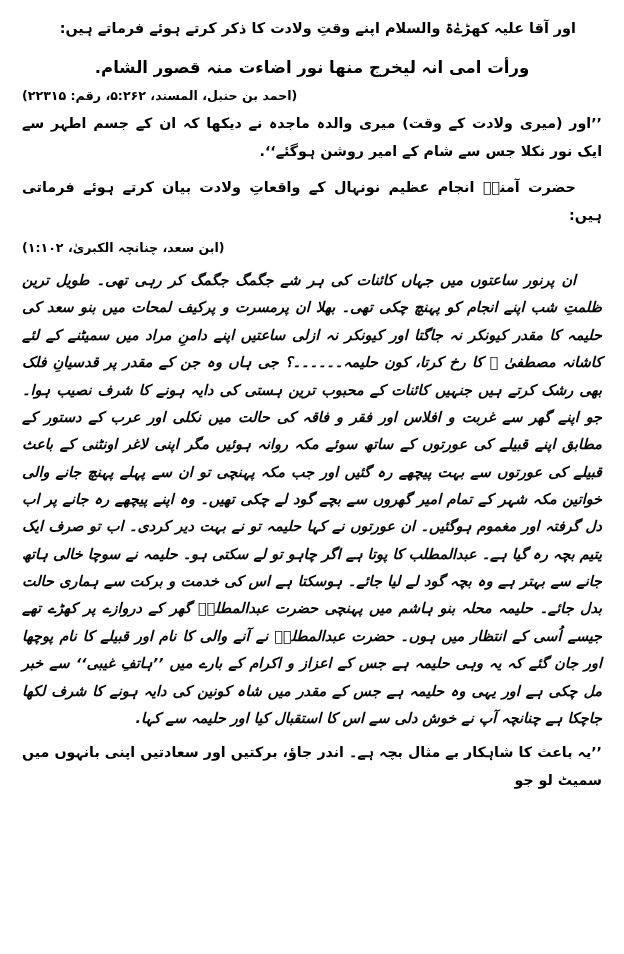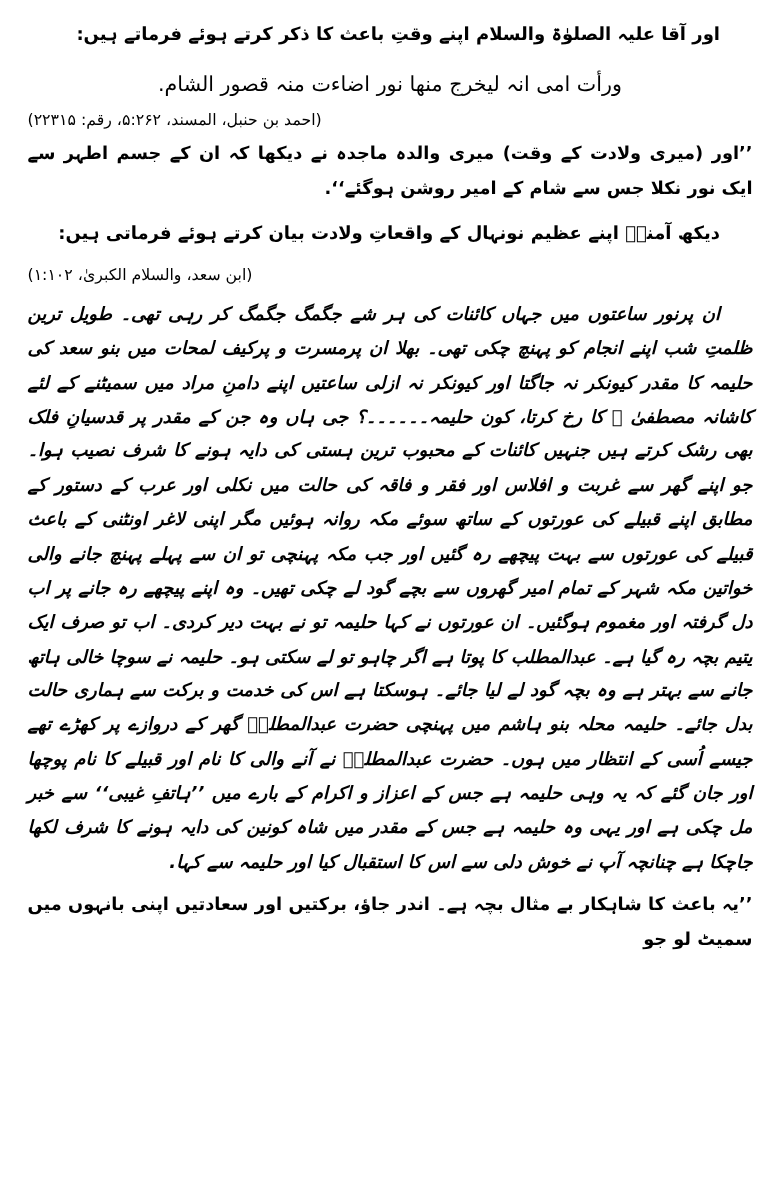--- a/index.html
+++ b/index.html
@@ -31,68 +31,68 @@
     font-weight: 700;
   }
   .p.indent {
     text-indent: 26px;
   }
   .arabic {
     font-size: 16.5px;
     line-height: 1.8;
     text-align: center;
     text-align-last: center;
-    font-weight: 400;
+    font-weight: 700;
     margin: 4px 0 2px 0;
     direction: rtl;
   }
   .ref {
     font-size: 12.6px;
     line-height: 1.7;
     text-align: left;
     text-align-last: left;
     direction: rtl;
-    font-weight: 400;
+    font-weight: 700;
     margin: 1px 0 4px 0;
   }
   .quote {
     font-size: 14.2px;
     line-height: 1.95;
     text-align: justify;
     text-align-last: right;
     direction: rtl;
     font-weight: 700;
     margin: 0 0 2px 0;
   }
   .spacer-sm { height: 5px; }
   .tight { line-height: 1.9; font-style: italic; }
 </style>
 </head>
 <body>
 
 <div class="page">
 
-  <p class="p indent">اور آقا علیہ الصلوٰۃ والسلام اپنے وقتِ باعث کا ذکر کرتے ہوئے فرماتے ہیں:</p>
+  <p class="p indent">اور آقا علیہ کھڑےٰۃ والسلام اپنے وقتِ ولادت کا ذکر کرتے ہوئے فرماتے ہیں:</p>
 
   <div class="spacer-sm"></div>
 
   <p class="arabic">ورأت امی انہ لیخرج منھا نور اضاءت منہ قصور الشام.</p>
 
   <p class="ref">(احمد بن حنبل، المسند، ۵:۲۶۲، رقم: ۲۲۳۱۵)</p>
 
   <p class="quote">’’اور (میری ولادت کے وقت) میری والدہ ماجدہ نے دیکھا کہ ان کے جسم اطہر سے ایک نور نکلا جس سے شام کے امیر روشن ہوگئے‘‘.</p>
 
   <div class="spacer-sm"></div>
 
-  <p class="p indent">دیکھ آمنہؓ اپنے عظیم نونہال کے واقعاتِ ولادت بیان کرتے ہوئے فرماتی ہیں:</p>
+  <p class="p indent">حضرت آمنہؓ انجام عظیم نونہال کے واقعاتِ ولادت بیان کرتے ہوئے فرماتی ہیں:</p>
 
   <div class="spacer-sm"></div>
 
 
-  <p class="ref">(ابن سعد، والسلام الکبریٰ، ۱:۱۰۲)</p>
+  <p class="ref">(ابن سعد، چنانچہ الکبریٰ، ۱:۱۰۲)</p>
 
   <div class="spacer-sm"></div>
 
   <p class="p indent tight">ان پرنور ساعتوں میں جہاں کائنات کی ہر شے جگمگ جگمگ کر رہی تھی۔ طویل ترین ظلمتِ شب اپنے انجام کو پہنچ چکی تھی۔ بھلا ان پرمسرت و پرکیف لمحات میں بنو سعد کی حلیمہ کا مقدر کیونکر نہ جاگتا اور کیونکر نہ ازلی ساعتیں اپنے دامنِ مراد میں سمیٹنے کے لئے کاشانہ مصطفیٰ ﷺ کا رخ کرتا، کون حلیمہ۔۔۔۔۔۔؟ جی ہاں وہ جن کے مقدر پر قدسیانِ فلک بھی رشک کرتے ہیں جنہیں کائنات کے محبوب ترین ہستی کی دایہ ہونے کا شرف نصیب ہوا۔ جو اپنے گھر سے غربت و افلاس اور فقر و فاقہ کی حالت میں نکلی اور عرب کے دستور کے مطابق اپنے قبیلے کی عورتوں کے ساتھ سوئے مکہ روانہ ہوئیں مگر اپنی لاغر اونٹنی کے باعث قبیلے کی عورتوں سے بہت پیچھے رہ گئیں اور جب مکہ پہنچی تو ان سے پہلے پہنچ جانے والی خواتین مکہ شہر کے تمام امیر گھروں سے بچے گود لے چکی تھیں۔ وہ اپنے پیچھے رہ جانے پر اب دل گرفتہ اور مغموم ہوگئیں۔ ان عورتوں نے کہا حلیمہ تو نے بہت دیر کردی۔ اب تو صرف ایک یتیم بچہ رہ گیا ہے۔ عبدالمطلب کا پوتا ہے اگر چاہو تو لے سکتی ہو۔ حلیمہ نے سوچا خالی ہاتھ جانے سے بہتر ہے وہ بچہ گود لے لیا جائے۔ ہوسکتا ہے اس کی خدمت و برکت سے ہماری حالت بدل جائے۔ حلیمہ محلہ بنو ہاشم میں پہنچی حضرت عبدالمطلبؓ گھر کے دروازے پر کھڑے تھے جیسے اُسی کے انتظار میں ہوں۔ حضرت عبدالمطلبؓ نے آنے والی کا نام اور قبیلے کا نام پوچھا اور جان گئے کہ یہ وہی حلیمہ ہے جس کے اعزاز و اکرام کے بارے میں ’’ہاتفِ غیبی‘‘ سے خبر مل چکی ہے اور یہی وہ حلیمہ ہے جس کے مقدر میں شاہ کونین کی دایہ ہونے کا شرف لکھا جاچکا ہے چنانچہ آپ نے خوش دلی سے اس کا استقبال کیا اور حلیمہ سے کہا.</p>
 
   <div class="spacer-sm"></div>
 
   <p class="quote">’’یہ باعث کا شاہکار بے مثال بچہ ہے۔ اندر جاؤ، برکتیں اور سعادتیں اپنی بانہوں میں سمیٹ لو جو</p>
 
 </div>

